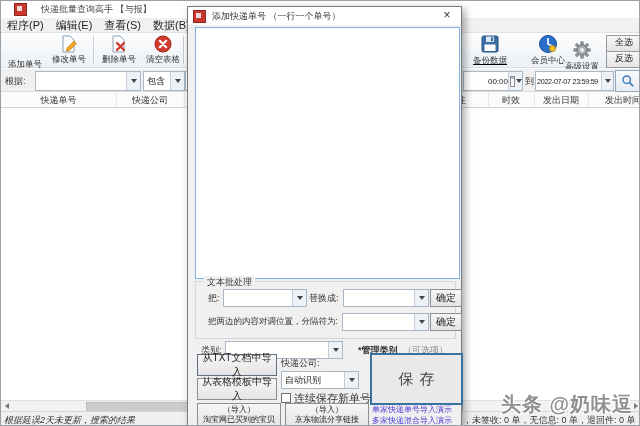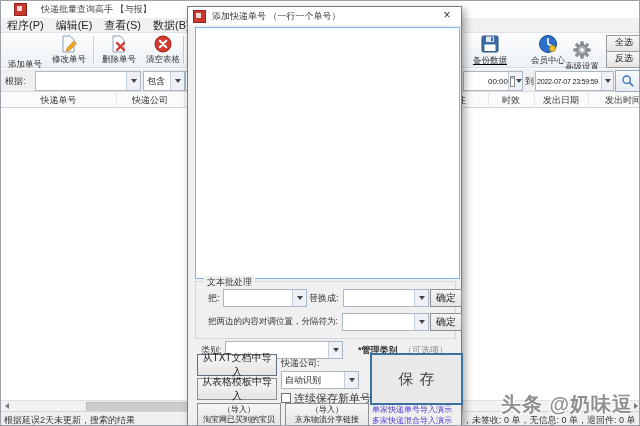--- a/index.html
+++ b/index.html
@@ -215,21 +215,21 @@
     <div class="scrollbtn" style="left:0;">
         <span class="tri-l"></span>
       </div>
     <div class="thumb" style="left:85px;width:375px;"></div>
     <div class="scrollbtn" style="left:629px;">
         <span class="tri-r"></span>
       </div>
   </div>
 
   <div class="abs statusbar">
-    <span class="stext" style="left:3px;">根据延误2天未更新，搜索的结果</span>
+    <span class="stext" style="left:3px;font-style:italic;">根据延误2天未更新，搜索的结果</span>
     <span class="stext" style="left:462px;width:178px;overflow:hidden;">，未签收: 0 单，无信息: 0 单，退回件: 0 单，</span>
   </div>
 
   <div class="watermark">头条 @奶味逗</div>
 
   <div class="abs dialog">
     <div class="dtitle">
       <span class="appicon" style="margin-left:5px;"></span>
       <span class="dtext">添加快递单号 （一行一个单号）</span>
     </div>

